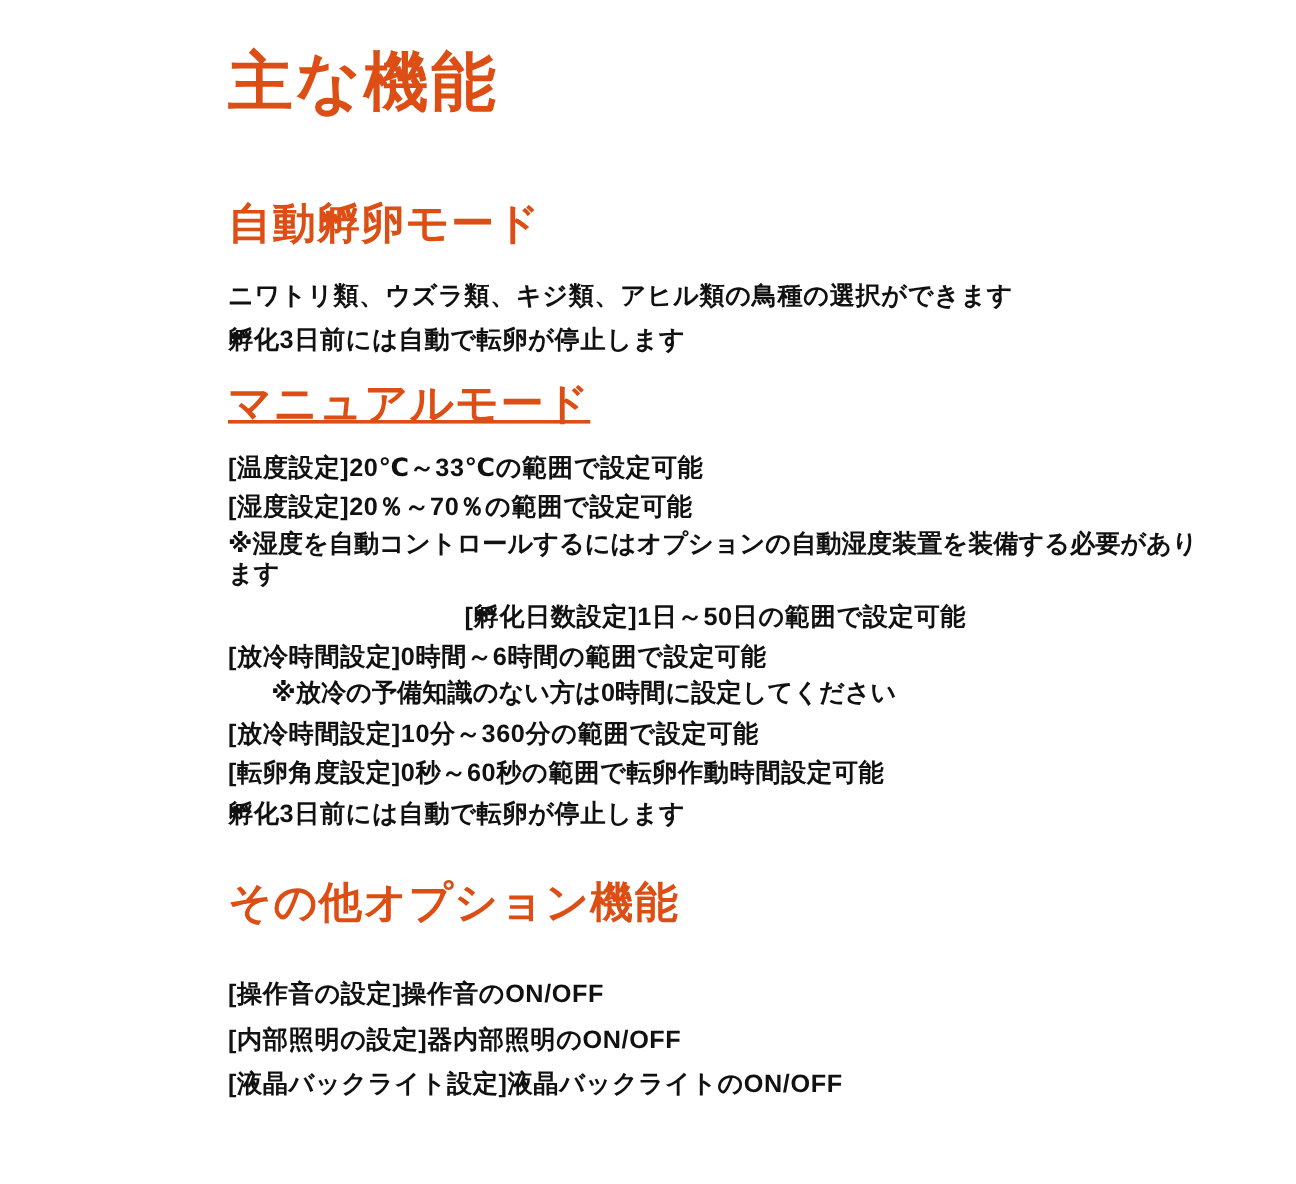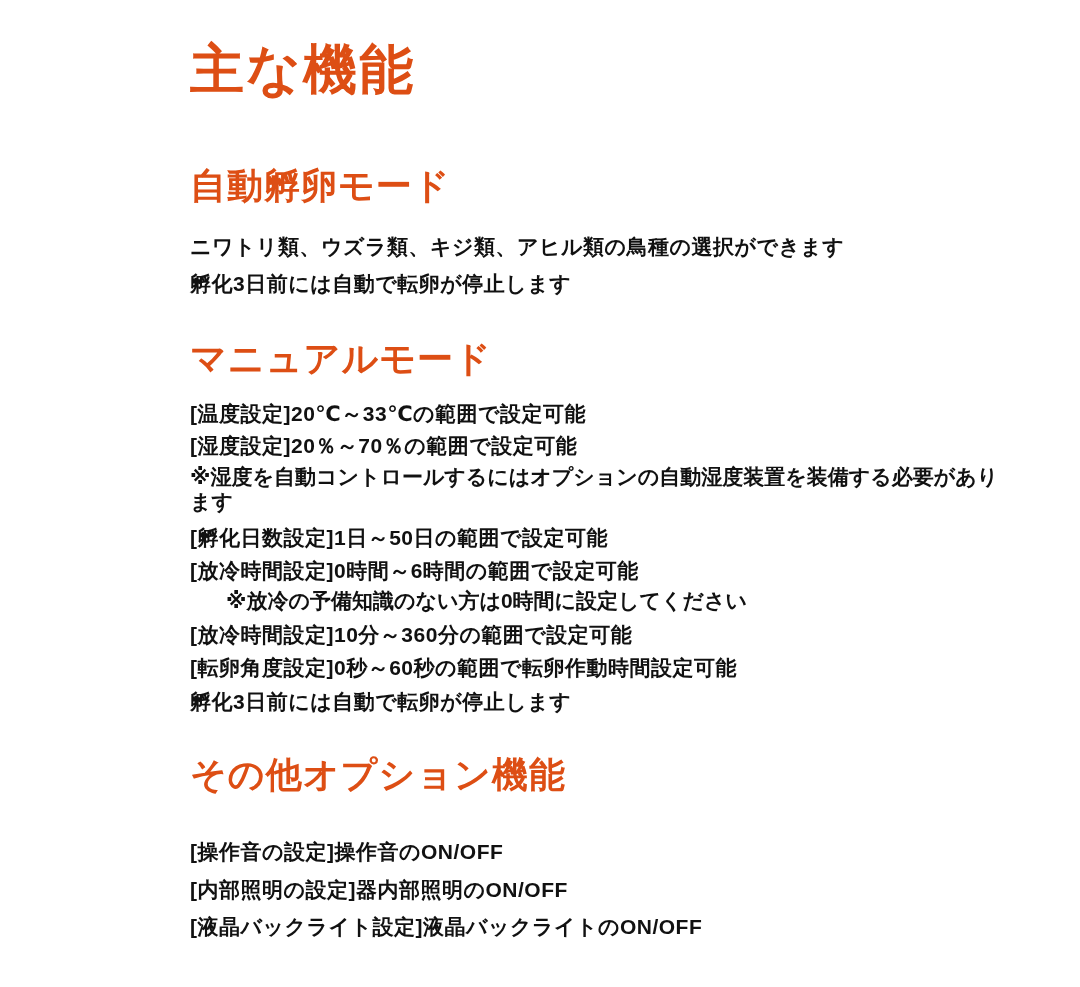--- a/index.html
+++ b/index.html
@@ -30,21 +30,21 @@
     line-height: 1.1;
   }
   .section-heading {
     font-size: 36px;
     font-weight: 800;
     letter-spacing: 1px;
     color: var(--accent);
     line-height: 1.15;
   }
   .sec-auto .section-heading   { margin-top: 66px; }
-  .sec-manual .section-heading { margin-top: 42px; }
+  .sec-manual .section-heading { margin-top: 19px; text-decoration: underline; }
   .sec-options .section-heading{ margin-top: 40px; }
 
   .body-line {
     font-size: 21px;
     font-weight: 700;
     line-height: 1.18;
     color: var(--ink);
     letter-spacing: 0.5px;
   }
   .note-line {
@@ -56,21 +56,21 @@
   }
   .indent { padding-left: 36px; }
 
   
   .sec-auto .body-line:nth-of-type(1)    { margin-top: 28px; }
   .sec-auto .body-line:nth-of-type(2)    { margin-top: 12px; }
 
   .sec-manual .l-temp        { margin-top: 22px; }
   .sec-manual .l-humidity    { margin-top: 8px; }
   .sec-manual .l-humnote     { margin-top: 6px; }
-  .sec-manual .l-hatchdays   { margin-top: 11px; }
+  .sec-manual .l-hatchdays   { margin-top: 11px; text-align: center; }
   .sec-manual .l-cooling     { margin-top: 8px; }
   .sec-manual .l-coolnote    { margin-top: 6px; }
   .sec-manual .l-interval    { margin-top: 9px; }
   .sec-manual .l-angle       { margin-top: 8px; }
   .sec-manual .l-autostop    { margin-top: 9px; }
 
   .sec-options .l-sound      { margin-top: 44px; }
   .sec-options .l-light      { margin-top: 13px; }
   .sec-options .l-backlight  { margin-top: 13px; }
 </style>

